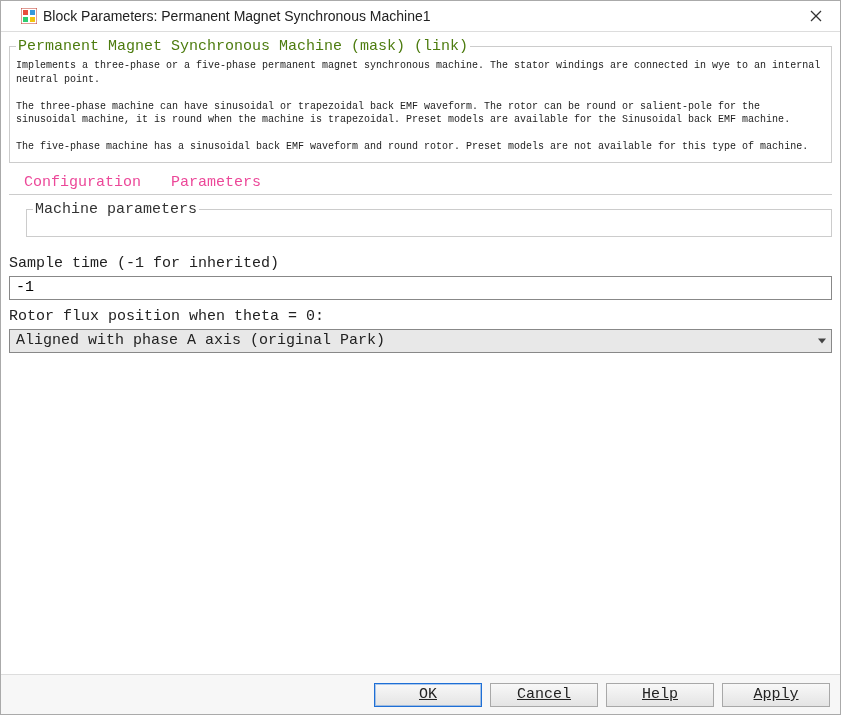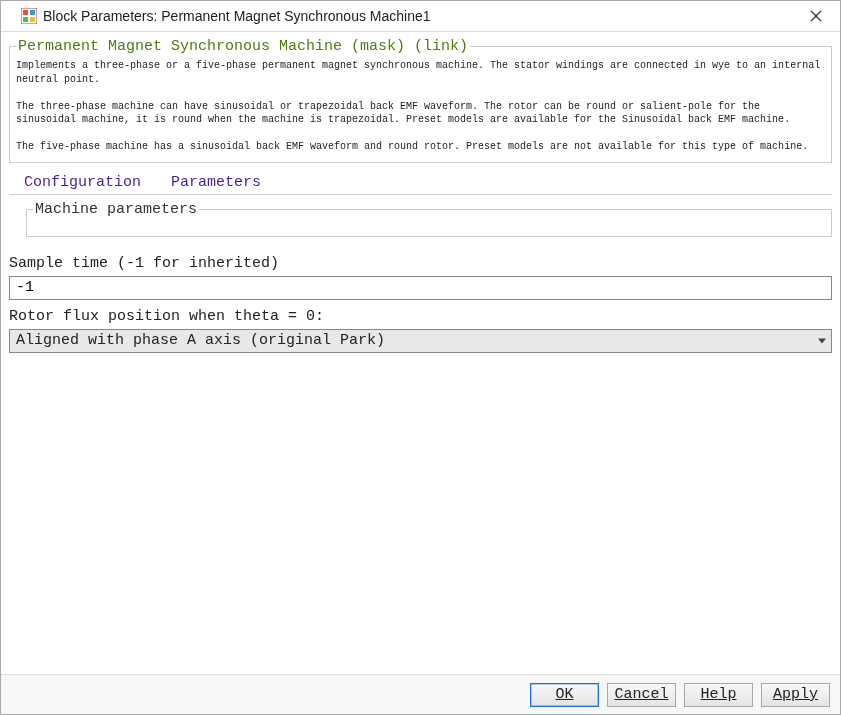--- a/index.html
+++ b/index.html
@@ -71,21 +71,21 @@
     display: flex;
     align-items: flex-end;
     margin-top: 2px;
   }
   .tab {
     font-family: "SimSun","NSimSun","Courier New",monospace;
     font-size: 15px;
     padding: 4px 14px;
     border: 1px solid transparent;
     border-bottom: none;
-    color: #4c1d95;
+    color: #ec4899;
     cursor: default;
   }
   .tab.active {
     border-color: #ccc;
     background: #fff;
     position: relative;
     z-index: 2;
   }
   .tabpanel {
     border-top: 1px solid #ccc;
@@ -163,21 +163,21 @@
     height: 40px;
     border-top: 1px solid #ddd;
     display: flex;
     justify-content: flex-end;
     align-items: center;
     padding: 0 10px;
     gap: 8px;
     background: #f7f7f7;
   }
   .dlg-btn {
-    width: 69px; height: 24px;
+    width: 108px; height: 24px;
     background: linear-gradient(#f8f8f8,#e4e4e4);
     border: 1px solid #a8a8a8;
     font-family: "SimSun","NSimSun","Courier New",monospace;
     font-size: 15px;
     color: #222;
     cursor: default;
   }
   .dlg-btn.default {
     border: 1px solid #1e6fd6;
     box-shadow: 0 0 0 1px rgba(30,111,214,0.35) inset;

